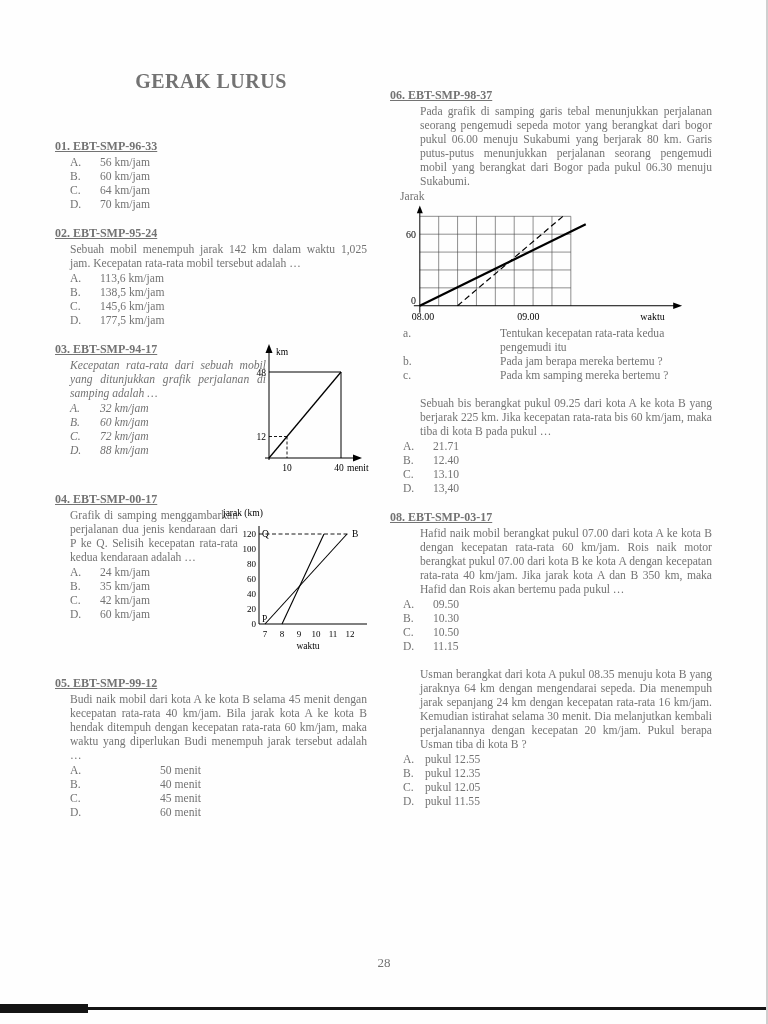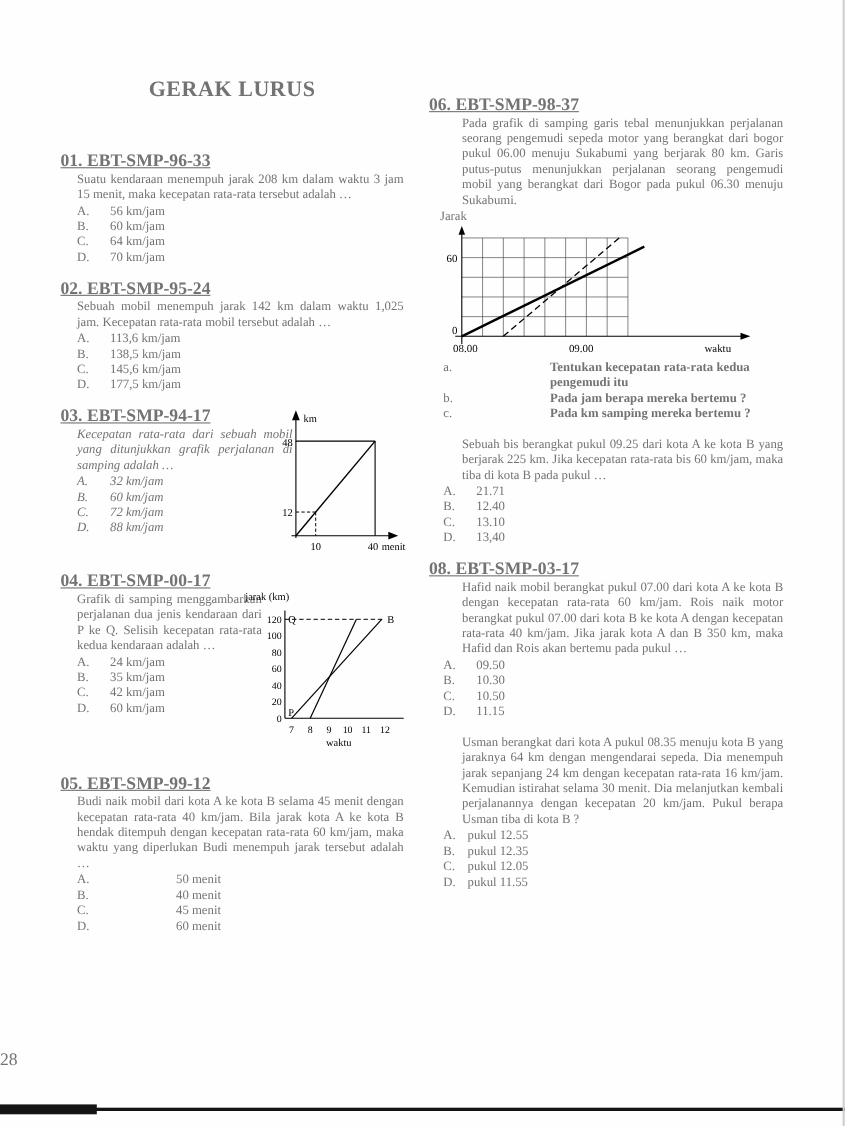--- a/index.html
+++ b/index.html
@@ -5,59 +5,58 @@
   html,body{margin:0;padding:0;}
   body{background:#9a9a9a;}
   .page{position:relative;width:768px;height:1024px;margin:0 auto;background:#fefefe;color:#737373;
         font-family:"Liberation Serif", serif;overflow:hidden;}
   .doc-title{position:absolute;left:55px;top:70px;width:312px;text-align:center;
              font-size:20px;font-weight:bold;letter-spacing:.5px;}
   .col{position:absolute;font-size:11.6px;line-height:14px;}
   .col-left{left:55px;top:139px;width:312px;}
   .col-right{left:390px;top:88px;width:322px;}
   .q{margin-bottom:14px;}
-  .q-header{font-size:16px;line-height:15px;font-weight:bold;text-decoration:underline;margin:0 0 2px 0;}
+  .q-header{font-size:12px;line-height:15px;font-weight:bold;text-decoration:underline;margin:0 0 2px 0;}
   .q-body{margin:0 0 1px 15px;text-align:justify;}
   .col-right .q-body{margin-left:30px;}
   .options{margin-left:15px;}
   .col-right .options{margin-left:13px;}
   .option{display:flex;}
   .opt-label{width:30px;flex:none;}
   .q5 .opt-label{width:90px;}
   .q9 .opt-label{width:22px;}
   .rel{position:relative;}
   .q3 .q-body,.q3 .options{width:196px;font-style:italic;}
   .q3{min-height:136px;}
   .q4 .q-body,.q4 .options{width:168px;}
   .q4{min-height:170px;}
   .q3-graph{position:absolute;top:0;left:198px;}
   .q4-graph{position:absolute;top:14px;left:166px;}
   svg text{font-family:"Liberation Serif", serif;fill:#000;}
   .jarak-label{margin-left:10px;line-height:13px;}
   .q6-svg{display:block;margin-left:2px;}
   .subitem{display:flex;margin-left:13px;}
   .sub-label{width:97px;flex:none;}
-  .sub-text{flex:1;font-weight:bold;}
-  .page-number{position:absolute;left:0;right:0;top:955px;font-size:16px;}
+  .sub-text{flex:1;}
+  .page-number{position:absolute;left:0;right:0;top:955px;text-align:center;font-size:13px;}
   .scan-bottom{position:absolute;left:0;top:1007px;width:768px;height:3px;background:#141414;}
   .scan-bottom-left{position:absolute;left:0;top:1004px;width:88px;height:9px;background:#141414;}
   .scan-right{position:absolute;right:0;top:0;width:2px;height:1024px;background:#cfcfcf;}
 </style>
 </head>
 <body>
 
 <div class="page">
 
   <div class="doc-title">GERAK LURUS</div>
 
   <div class="col col-left">
 
     <div class="q">
       <h3 class="q-header">01. EBT-SMP-96-33</h3>
-      <p class="q-body">Suatu kendaraan menempuh jarak 208 km dalam waktu 3 jam 15 menit, maka kecepatan rata-rata tersebut adalah …</p>
       <div class="options">
         <div class="option">
             <span class="opt-label">A.</span>
             <span class="opt-text">56 km/jam</span>
           </div>
         <div class="option">
             <span class="opt-label">B.</span>
             <span class="opt-text">60 km/jam</span>
           </div>
         <div class="option">

